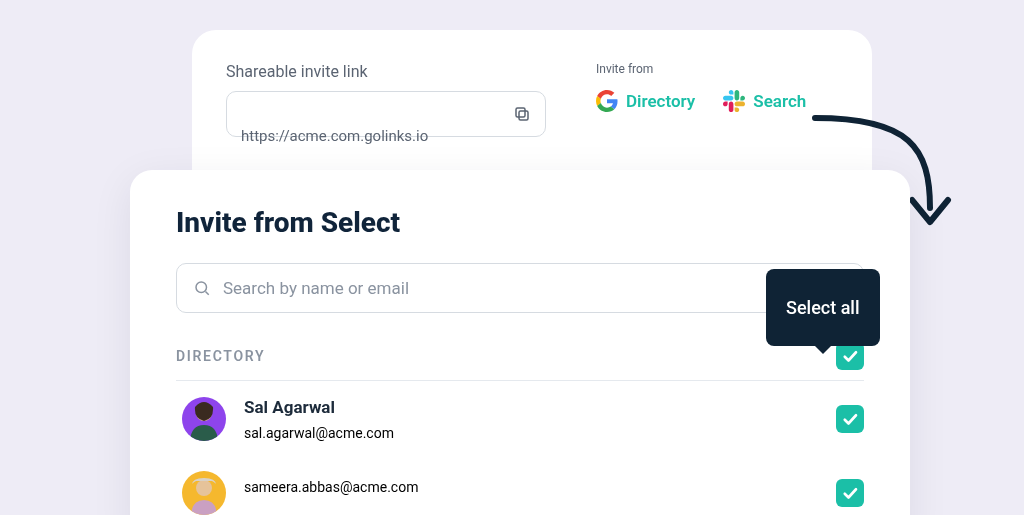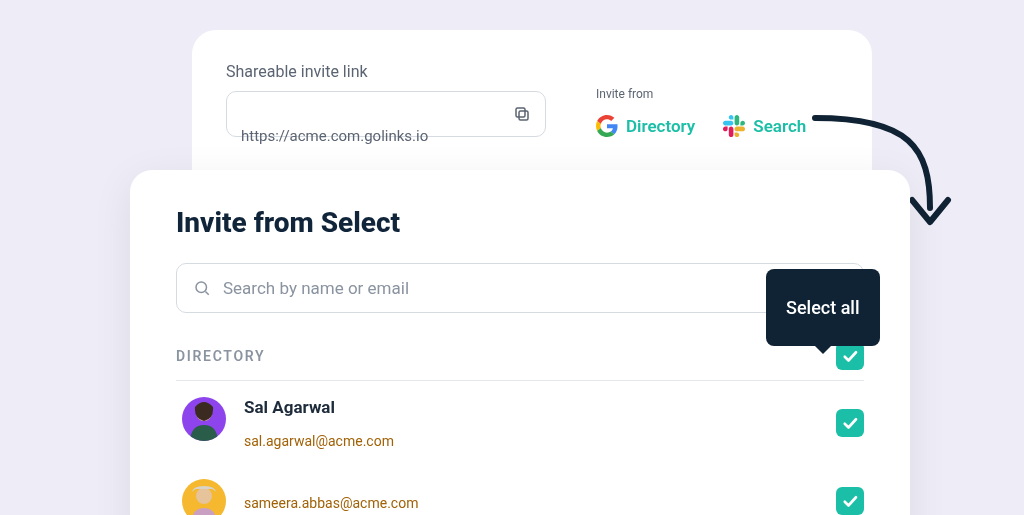--- a/index.html
+++ b/index.html
@@ -17,21 +17,20 @@
   .back-card {
     position: absolute;
     left: 192px;
     top: 30px;
     width: 680px;
     background: #ffffff;
     border-radius: 24px;
     padding: 32px 34px 60px 34px;
     display: flex;
     gap: 50px;
-    align-items: flex-end;
   }
   .share-block {
     display: flex;
     flex-direction: column;
     gap: 10px;
     width: 320px;
   }
   .share-label {
     font-size: 16px;
     color: #5b6472;
@@ -184,21 +183,21 @@
     width: 44px; height: 44px; border-radius: 50%;
     background: #e2e2e2;
     overflow: hidden;
     display:flex; align-items:flex-end; justify-content:center;
     flex-shrink:0;
   }
   .avatar.purple { background: #8e44ec; }
   .avatar.yellow { background: #f5b82e; }
   .avatar-figure { width: 32px; height: 40px; }
   .person-name { font-size: 17px; font-weight: 700; color: #1d2b3b; }
-  .person-email { font-size: 14px; color: #a16207; margin-top:16px; }
+  .person-email { font-size: 14px; color: #000000; margin-top:8px; }
 
 </style>
 </head>
 <body>
 
 <div class="back-card">
   <div class="share-block">
     <div class="share-label">Shareable invite link</div>
     <div class="link-field">
       <span class="link-text">https://acme.com.golinks.io</span>

